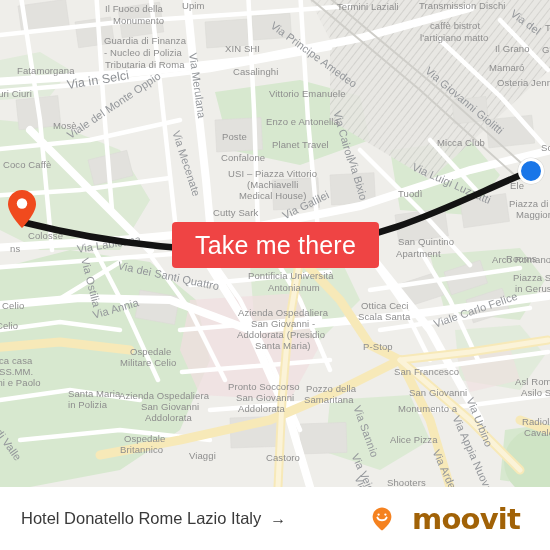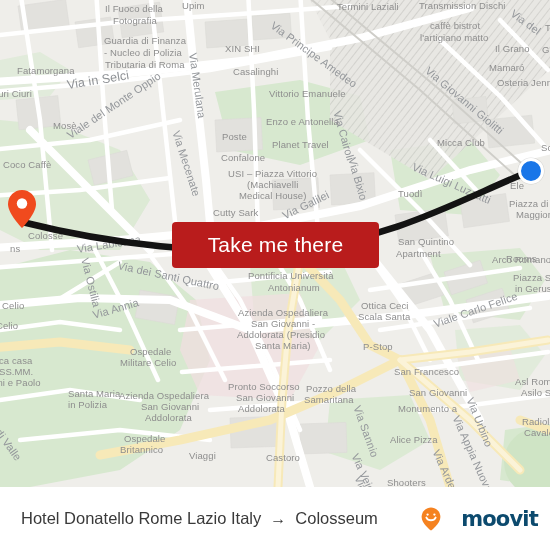--- a/index.html
+++ b/index.html
@@ -92,26 +92,26 @@
     box-shadow: 0 0 0 .5px rgba(0,0,0,.12);
   }
 
   
   #cta {
     position: absolute;
     left: 172px;
     top: 222px;
     width: 207px;
     height: 46px;
-    background: #b91c1c;
+    background: #ef4444;
     border: none;
     border-radius: 4px;
     color: #ffffff;
     font-family: "Liberation Sans", sans-serif;
-    font-size: 21px;
+    font-size: 25px;
     letter-spacing: .2px;
     cursor: pointer;
     display: flex;
     align-items: center;
     justify-content: center;
     padding: 16px;
   }
 
   
   #attribution {
@@ -137,21 +137,21 @@
   #footer {
     position: absolute;
     left: 0;
     top: 487px;
     width: 550px;
     height: 63px;
     background: #ffffff;
     display: flex;
     align-items: center;
     box-sizing: border-box;
-    padding: 0 12px 0 21px;
+    padding: 0 30px 0 21px;
   }
   #route-title {
     display: flex;
     align-items: center;
     flex: 1 1 auto;
     gap: 9px;
     min-width: 0;
   }
   #route-title .endpoint {
     font-size: 16.5px;
@@ -164,23 +164,23 @@
     color: #3a3a3a;
     line-height: 1;
   }
   #brand {
     display: flex;
     align-items: center;
     gap: 1px;
     flex: 0 0 auto;
   }
   #brand .brand-text {
-    font-size: 21px;
+    font-size: 29px;
     font-weight: bold;
-    color: #0c4a6e;
+    color: #a16207;
     letter-spacing: -.8px;
     font-family: "DejaVu Sans", sans-serif;
     margin-left: 18px;
   }
 </style>
 </head>
 <body>
 
 <div id="app">
 
@@ -306,21 +306,21 @@
 
         <g stroke="#cfcec9" stroke-width="2" fill="none">
           <path d="M300 -10 L420 90 L520 180"></path>
           <path d="M320 -10 L440 90 L540 180"></path>
         </g>
       </g>
     </svg>
 
     <div id="poi-layer">
         <div class="map-label poi" style="left: 105px; top: 3px;">Il Fuoco della</div>
-        <div class="map-label poi" style="left: 113px; top: 15px;">Fotografia</div>
+        <div class="map-label poi" style="left: 113px; top: 15px;">Monumento</div>
         <div class="map-label poi" style="left: 104px; top: 35px;">Guardia di Finanza</div>
         <div class="map-label poi" style="left: 104px; top: 47px;">- Nucleo di Polizia</div>
         <div class="map-label poi" style="left: 105px; top: 59px;">Tributaria di Roma</div>
         <div class="map-label poi" style="left: 182px; top: 0px;">Upim</div>
         <div class="map-label poi" style="left: 225px; top: 43px;">XIN SHI</div>
         <div class="map-label poi" style="left: 233px; top: 66px;">Casalinghi</div>
         <div class="map-label poi" style="left: 17px; top: 65px;">Fatamorgana</div>
         <div class="map-label poi" style="left: -4px; top: 88px;">iuri Ciuri</div>
         <div class="map-label poi" style="left: 38px; top: 120px; margin-left: 15px;">Mosè</div>
         <div class="map-label poi" style="left: 3px; top: 159px;">Coco Caffè</div>
@@ -437,21 +437,20 @@
     <div id="dest-dot"></div>
 
     <button id="cta">Take me there</button>
 
   </div>
 
   <div id="footer">
     <div id="route-title">
       <span class="endpoint">Hotel Donatello Rome Lazio Italy</span>
       <span class="arrow-icon">→</span>
-      <span class="endpoint">Colosseum</span>
     </div>
     <div id="brand">
       <span style="display:inline-block;line-height:0;margin-right:1px;">
         <svg width="20" height="24" viewBox="0 0 20 24" aria-hidden="true">
           <path d="M10 0.6 C4.8 0.6 0.6 4.8 0.6 10 c0 6.6 9.4 13.6 9.4 13.6 S19.4 16.6 19.4 10 C19.4 4.8 15.2 0.6 10 0.6 Z" fill="#f58220"></path>
           <circle cx="6.6" cy="7.6" r="1.15" fill="#ffffff"></circle>
           <circle cx="13.4" cy="7.6" r="1.15" fill="#ffffff"></circle>
           <path d="M5.4 10.6 C7.2 14.2 12.8 14.2 14.6 10.6" stroke="#ffffff" stroke-width="1.9" fill="none" stroke-linecap="round"></path>
         </svg>
       </span>

